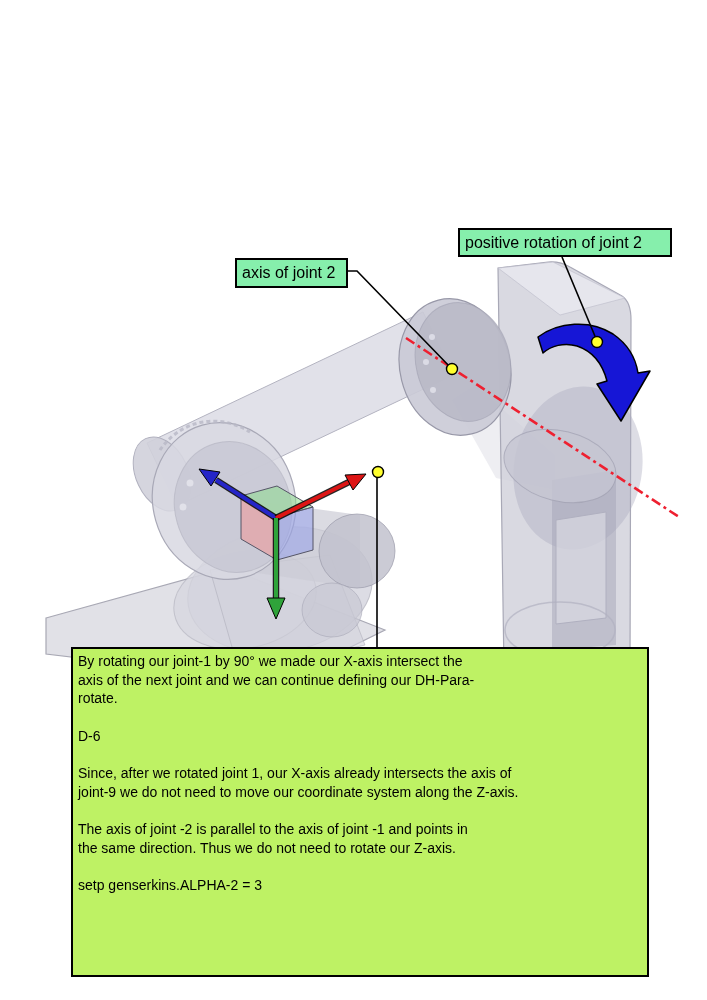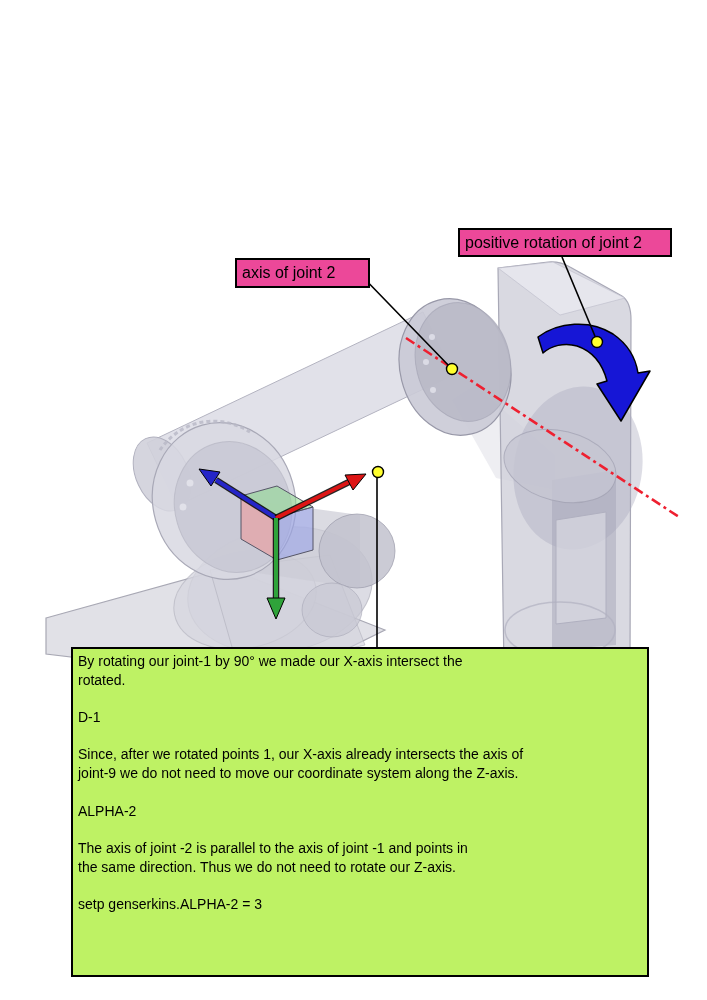--- a/index.html
+++ b/index.html
@@ -1,21 +1,21 @@
 <!DOCTYPE html>
 <html><head>
 <meta charset="utf-8">
 <style>
   html,body{margin:0;padding:0;background:#fff;}
   #stage{position:relative;width:707px;height:1000px;background:#ffffff;overflow:hidden;
          font-family:"Liberation Sans","DejaVu Sans",sans-serif;}
   #scene{position:absolute;left:0;top:0;}
-  .callout{position:absolute;background:#ec4899;border:2px solid #000;color:#000;
+  .callout{position:absolute;background:#86efac;border:2px solid #000;color:#000;
            font-size:16px;line-height:19px;padding:3px 5px;white-space:nowrap;box-sizing:border-box;}
-  #axis-callout{left:235px;top:258px;width:135px;height:30px;}
+  #axis-callout{left:235px;top:258px;width:113px;height:30px;}
   #rotation-callout{left:458px;top:228px;width:214px;height:29px;}
   #info-box{position:absolute;left:71px;top:647px;width:578px;height:330px;background:#bef264;
             border:2px solid #000;box-sizing:border-box;padding:3px 4px 0 5px;color:#000;
             font-size:14px;line-height:18.7px;}
   #info-box .para{margin:0 0 18.7px 0;}
   #info-box .line{white-space:nowrap;}
 </style>
 </head>
 <body>
 
@@ -111,31 +111,29 @@
     </g>
   </svg>
 
   <div id="axis-callout" class="callout">axis of joint 2</div>
   <div id="rotation-callout" class="callout">positive rotation of joint 2</div>
 
   <div id="info-box">
     <div id="info-content">
         <div class="para">
           <div class="line">By rotating our joint-1 by 90° we made our X-axis intersect the</div>
-          <div class="line">rotated.</div>
+          <div class="line">axis of the next joint and we can continue defining our DH-Para-</div>
+          <div class="line">rotate.</div>
         </div>
         <div class="para">
-          <div class="line">D-1</div>
+          <div class="line">D-6</div>
         </div>
         <div class="para">
-          <div class="line">Since, after we rotated points 1, our X-axis already intersects the axis of</div>
+          <div class="line">Since, after we rotated joint 1, our X-axis already intersects the axis of</div>
           <div class="line">joint-9 we do not need to move our coordinate system along the Z-axis.</div>
-        </div>
-        <div class="para">
-          <div class="line">ALPHA-2</div>
         </div>
         <div class="para">
           <div class="line">The axis of joint -2 is parallel to the axis of joint -1 and points in</div>
           <div class="line">the same direction. Thus we do not need to rotate our Z-axis.</div>
         </div>
         <div class="para">
           <div class="line">setp genserkins.ALPHA-2 = 3</div>
         </div>
       </div>
   </div>

